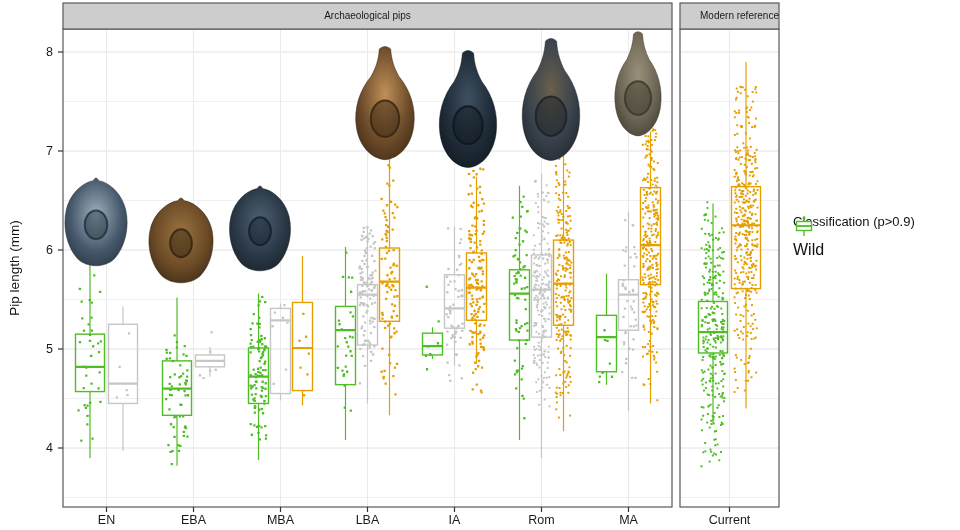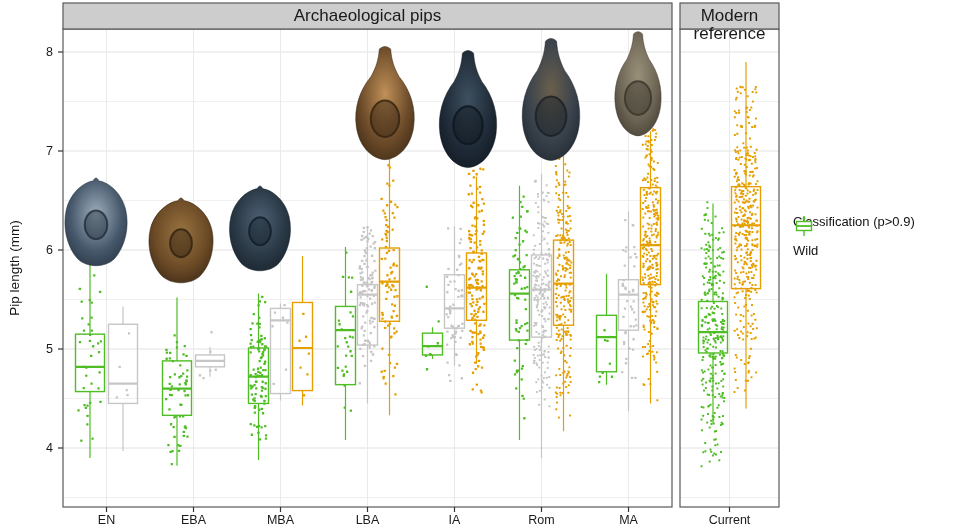--- a/index.html
+++ b/index.html
@@ -1,29 +1,29 @@
 <!DOCTYPE html>
 <html><head>
 <meta charset="utf-8">
 <style>
   html,body{margin:0;padding:0;background:#ffffff;}
   body{width:960px;height:530px;overflow:hidden;font-family:"Liberation Sans",sans-serif;}
   .figure{position:relative;width:960px;height:530px;background:#fff;}
   .figure svg{position:absolute;left:0;top:0;}
   .strip-label{position:absolute;top:7px;height:18px;line-height:18px;text-align:center;
-    font-size:17px;color:#1a1a1a;z-index:3;pointer-events:none;}
+    font-size:10px;color:#1a1a1a;z-index:3;pointer-events:none;}
   .strip-label.arch{left:63px;width:609px;}
-  .strip-label.modern{left:680px;width:99px;}
+  .strip-label.modern{left:680px;width:99px;padding-left:10px;}
   .y-title{position:absolute;left:14px;top:268px;transform:translate(-50%,-50%) rotate(-90deg);
     white-space:nowrap;font-size:13.5px;color:#111;z-index:3;}
   .legend{position:absolute;left:793px;top:214px;z-index:3;}
   .legend-title{font-size:13px;color:#111;margin-bottom:8px;}
   .legend-item{display:flex;align-items:center;height:26px;}
   .legend-item svg{flex:0 0 auto;margin-right:7px;}
-  .legend-item .lab{font-size:13px;color:#111;}
+  .legend-item .lab{font-size:16px;color:#111;}
 </style>
 </head>
 <body>
 
 <div class="figure">
   <svg id="chart" width="960" height="530" viewBox="0 0 960 530">
       <defs>
         <clipPath id="clip-arch">
           <rect x="63.5" y="29.5" width="608" height="477"></rect>
         </clipPath>

